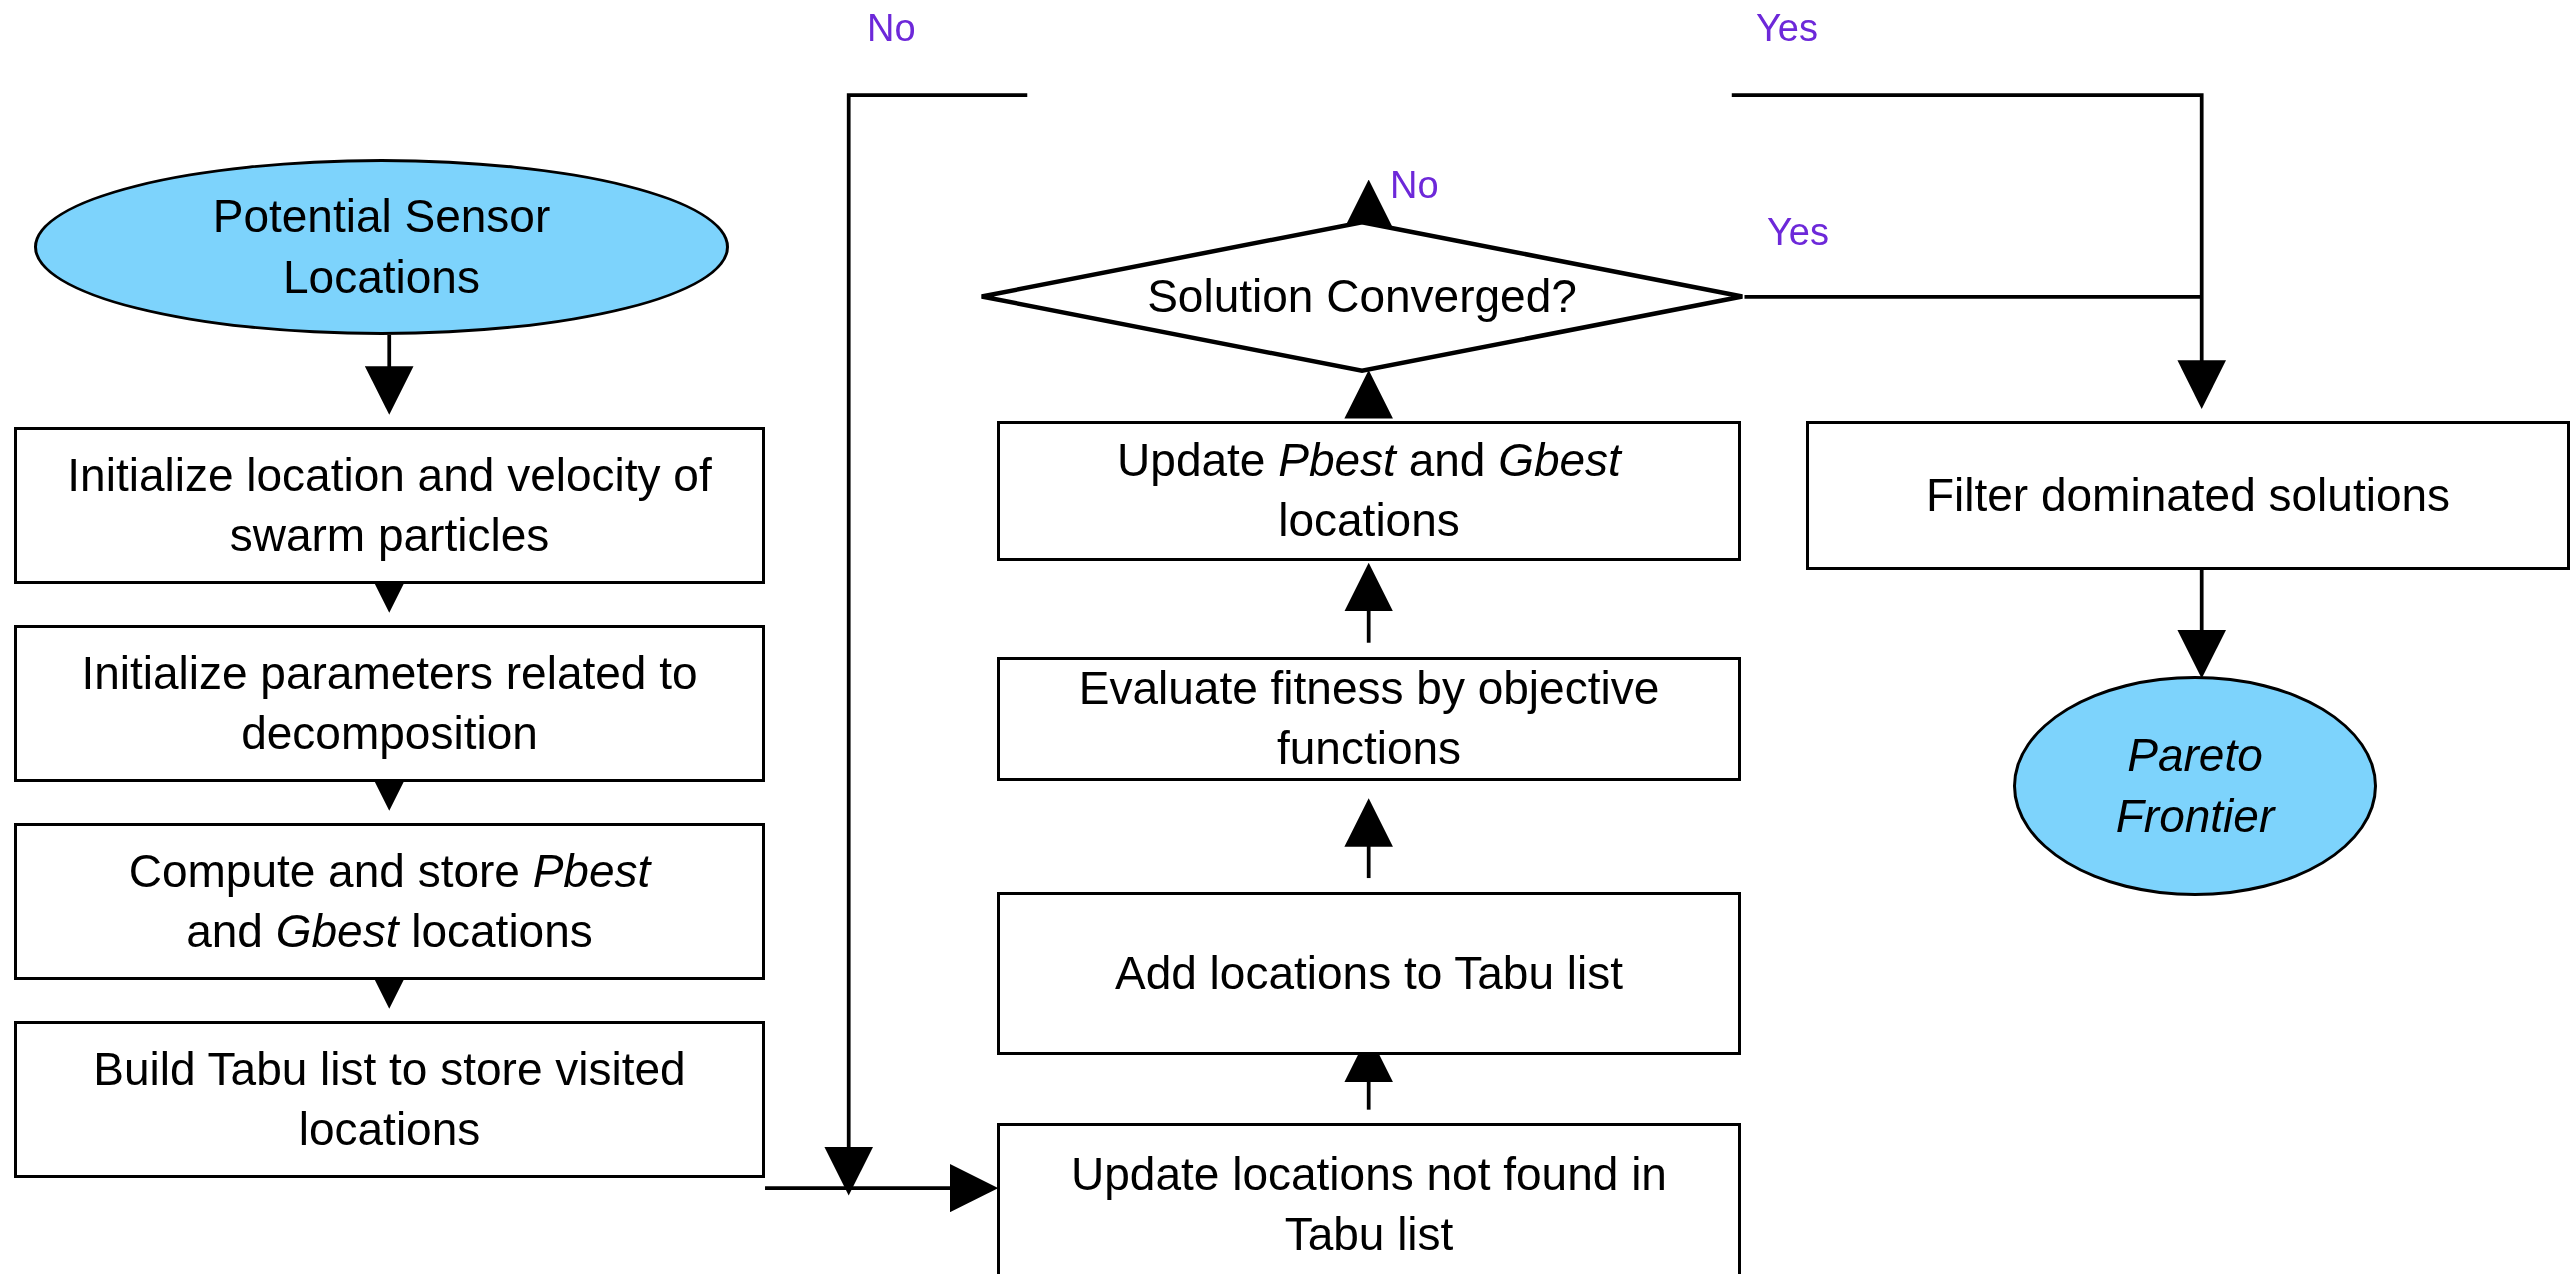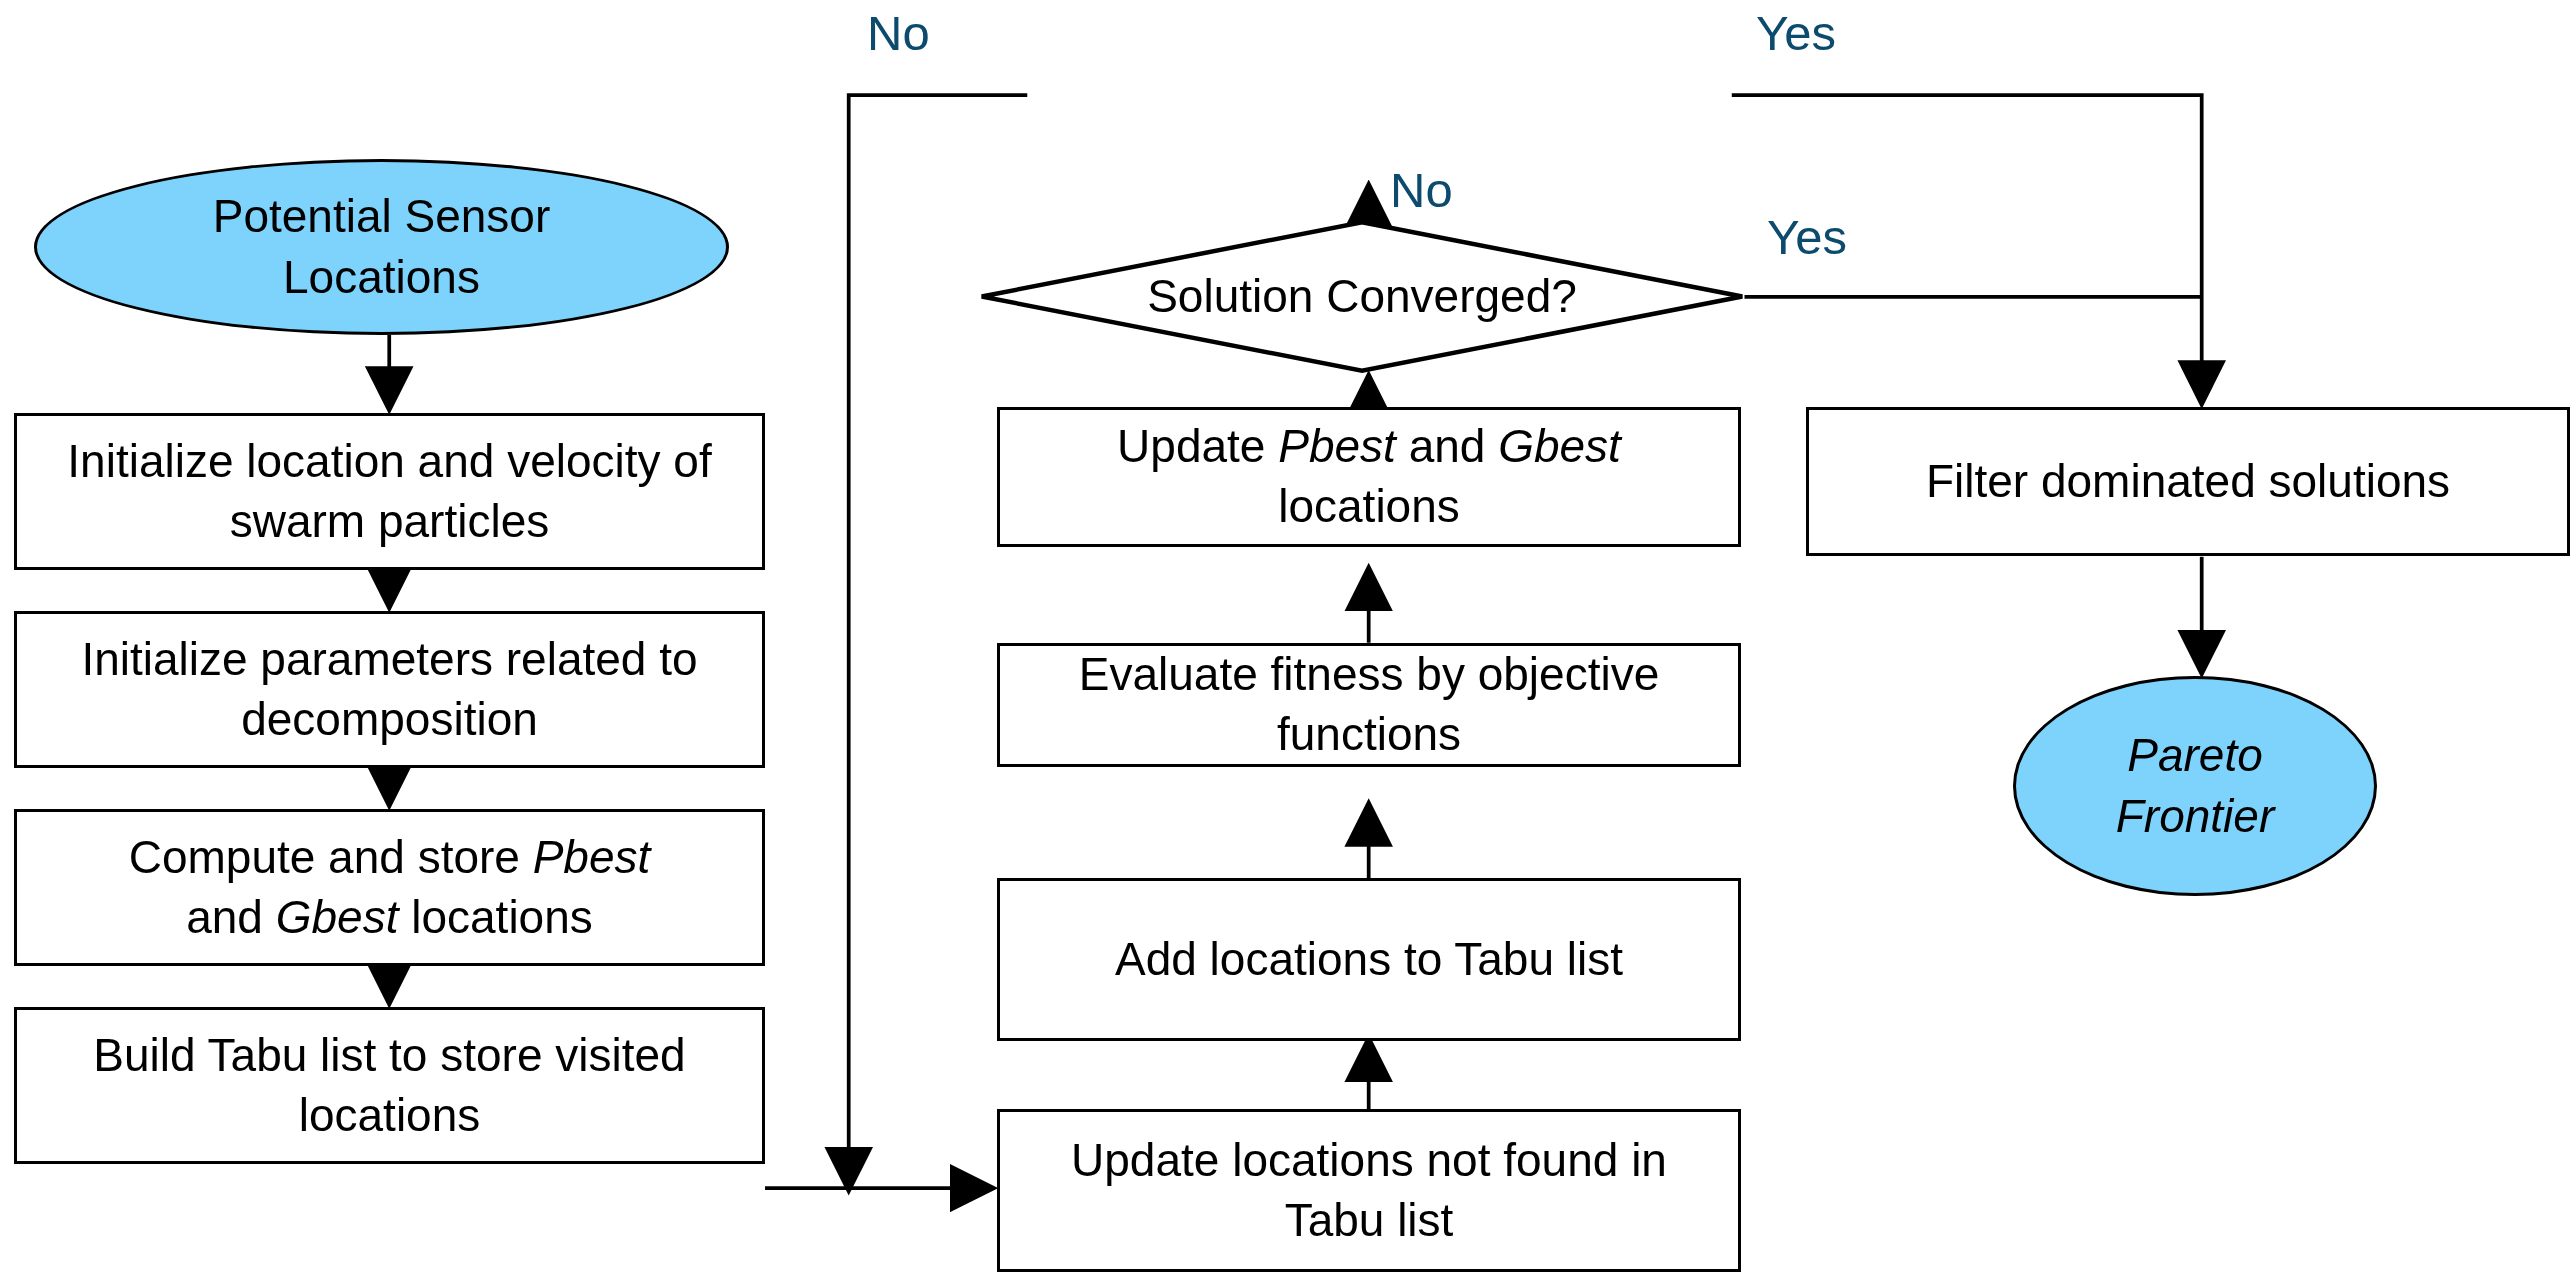--- a/index.html
+++ b/index.html
@@ -24,20 +24,21 @@
   }
   .node {
     position: absolute;
     box-sizing: border-box;
     display: flex;
     align-items: center;
     justify-content: center;
     text-align: center;
     color: #000000;
     line-height: 1.30;
+    margin-top: 14px;
   }
   .box {
     border: 3.7px solid #000000;
     background: #ffffff;
     font-size: 46px;
   }
   .ellipse-wrap {
     position: absolute;
     display: flex;
     align-items: center;
@@ -67,22 +68,22 @@
     display: flex;
     align-items: center;
     justify-content: center;
     text-align: center;
     font-size: 46px;
     line-height: 1.38;
     color: #000000;
   }
   .edge-label {
     position: absolute;
-    font-size: 49px;
-    color: #0c4a6e;
+    font-size: 38px;
+    color: #6d28d9;
     white-space: nowrap;
     line-height: 1;
   }
   .ital { font-style: italic; }
 </style>
 </head>
 <body>
 
 <div id="canvas">
 

